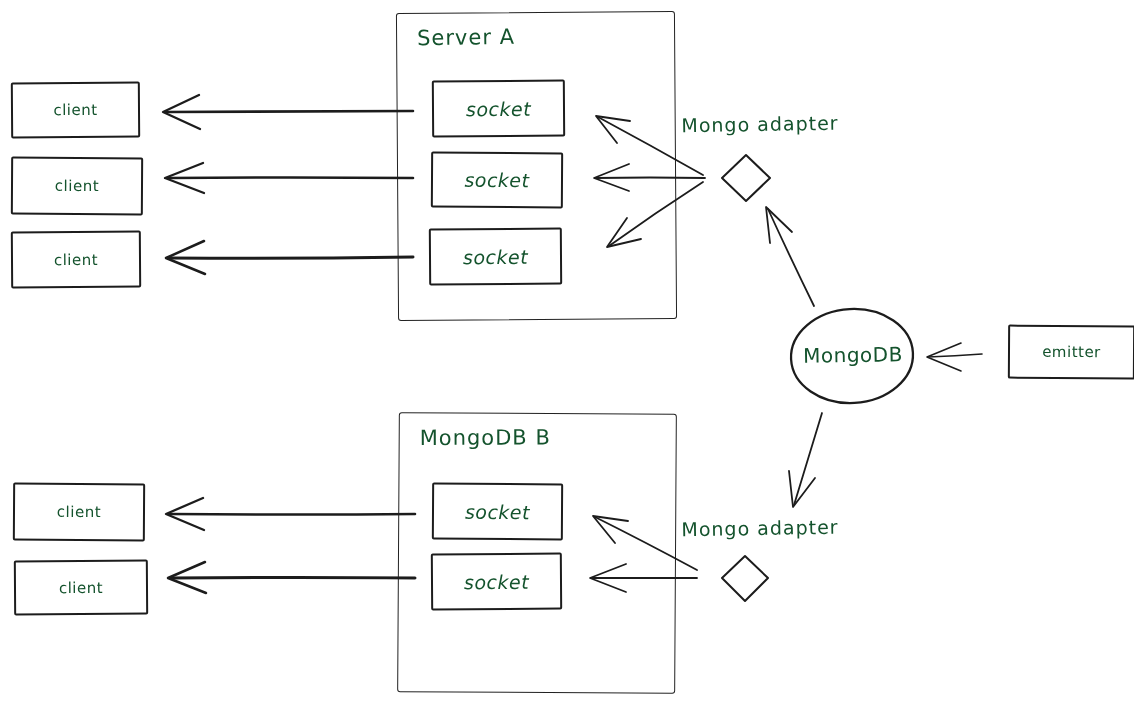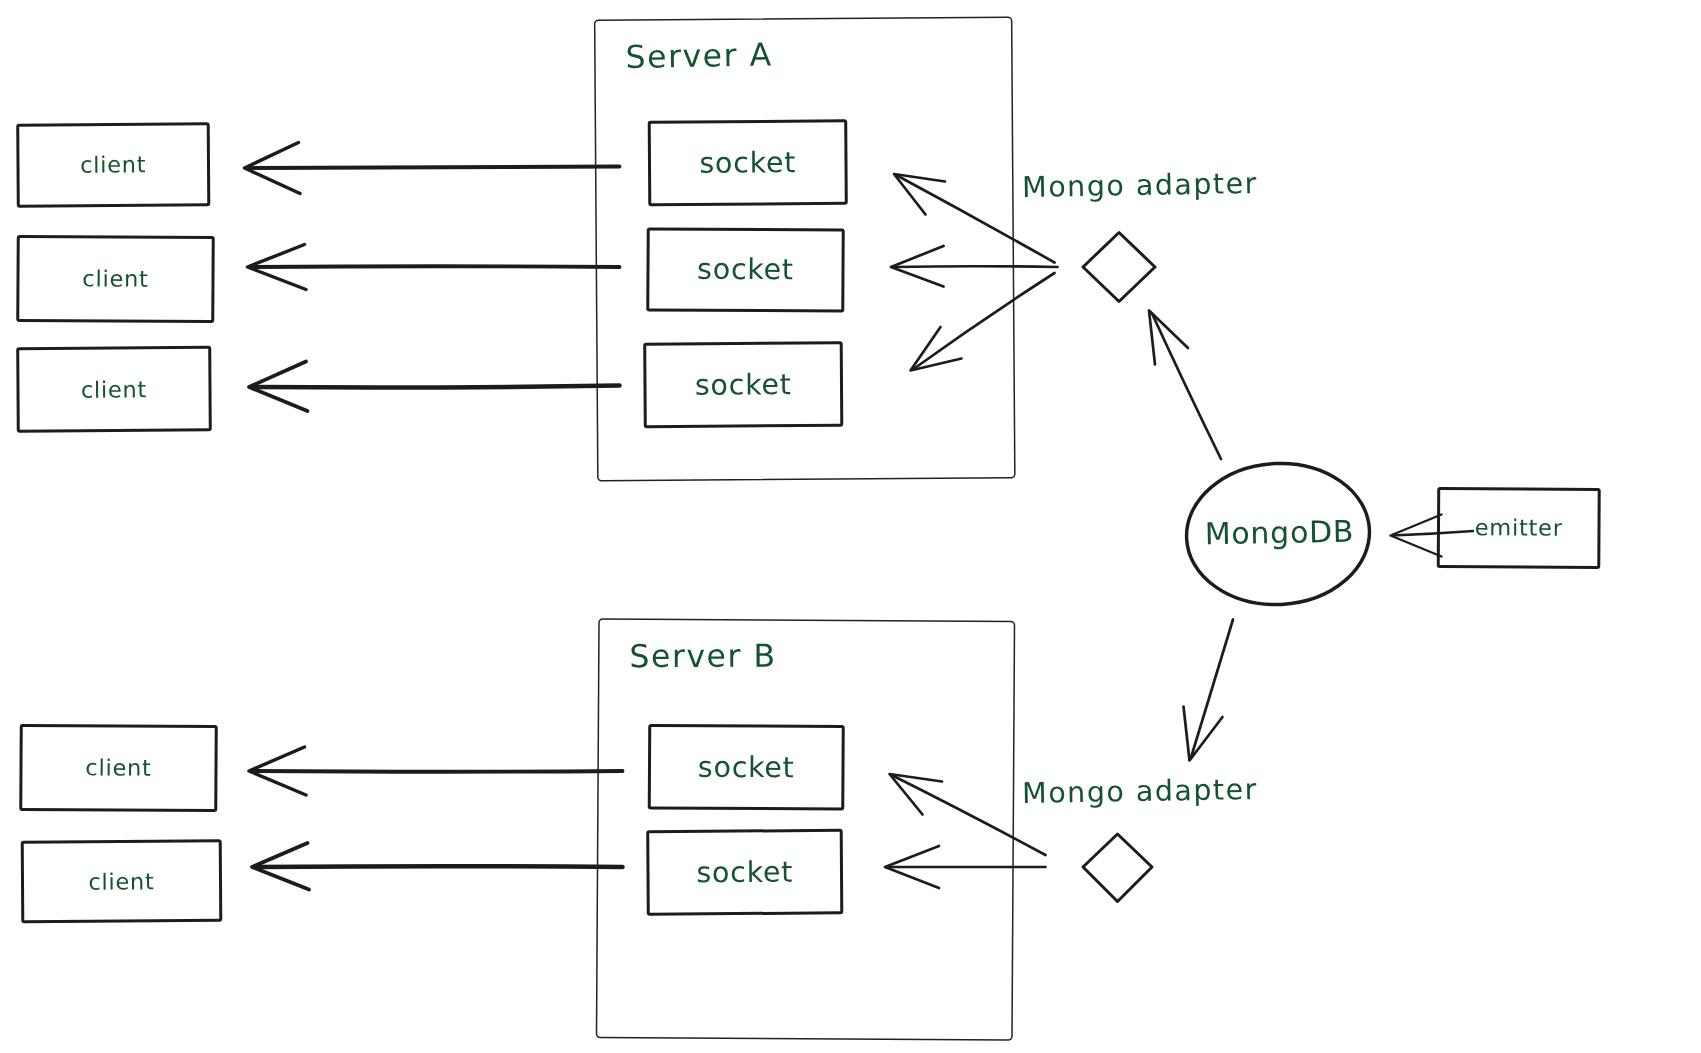--- a/index.html
+++ b/index.html
@@ -44,21 +44,21 @@
   }
   .server-label {
     position: absolute;
     left: 20px; top: 12px;
     font-size: 21px;
     letter-spacing: 1px;
     white-space: nowrap;
     transform: rotate(-0.6deg);
   }
   .client-label { font-size: 15px; letter-spacing: 0.5px; }
-  .socket-label { font-size: 19px; letter-spacing: 0.5px; }
+  .socket-label { font-size: 19px; letter-spacing: 0.5px; font-style: italic; }
   .emitter-label { font-size: 15px; letter-spacing: 0.5px; }
   .float-label {
     position: absolute;
     z-index: 4;
     text-align: center;
     white-space: nowrap;
     transform: rotate(-1deg);
   }
   .adapter-label { font-size: 19px; letter-spacing: 1px; }
   .db-label { font-size: 20px; letter-spacing: 0.5px; }
@@ -68,21 +68,21 @@
 </head>
 <body>
 
 <div class="canvas">
 
   <div class="server-box tilt-a" style="left:397px; top:12px; width:279px; height:308px;">
     <div class="server-label">Server A</div>
   </div>
 
   <div class="server-box tilt-b" style="left:398px; top:413px; width:278px; height:280px;">
-    <div class="server-label">Server B</div>
+    <div class="server-label">MongoDB B</div>
   </div>
 
   <div class="box tilt-a" style="left:432px; top:80px; width:133px; height:57px;">
     <span class="socket-label">socket</span>
   </div>
   <div class="box tilt-b" style="left:431px; top:152px; width:132px; height:56px;">
     <span class="socket-label">socket</span>
   </div>
   <div class="box tilt-a" style="left:429px; top:228px; width:133px; height:57px;">
     <span class="socket-label">socket</span>
@@ -105,21 +105,21 @@
     <span class="client-label">client</span>
   </div>
 
   <div class="box tilt-b" style="left:13px; top:483px; width:132px; height:58px;">
     <span class="client-label">client</span>
   </div>
   <div class="box tilt-a" style="left:14px; top:560px; width:134px; height:55px;">
     <span class="client-label">client</span>
   </div>
 
-  <div class="box tilt-b" style="left:958px; top:325px; width:109px; height:54px;">
+  <div class="box tilt-b" style="left:1008px; top:325px; width:127px; height:54px;">
     <span class="emitter-label">emitter</span>
   </div>
 
   <div class="float-label adapter-label" style="left:676px; top:113px; width:168px;">Mongo adapter</div>
   <div class="float-label adapter-label" style="left:676px; top:517px; width:168px;">Mongo adapter</div>
   <div class="float-label db-label" style="left:796px; top:343px; width:114px;">MongoDB</div>
 
   <svg class="lines-svg" width="1134" height="702" viewBox="0 0 1134 702" xmlns="http://www.w3.org/2000/svg">
     <g stroke="#1c1c1c" fill="none" stroke-linecap="round" stroke-linejoin="round">
 

